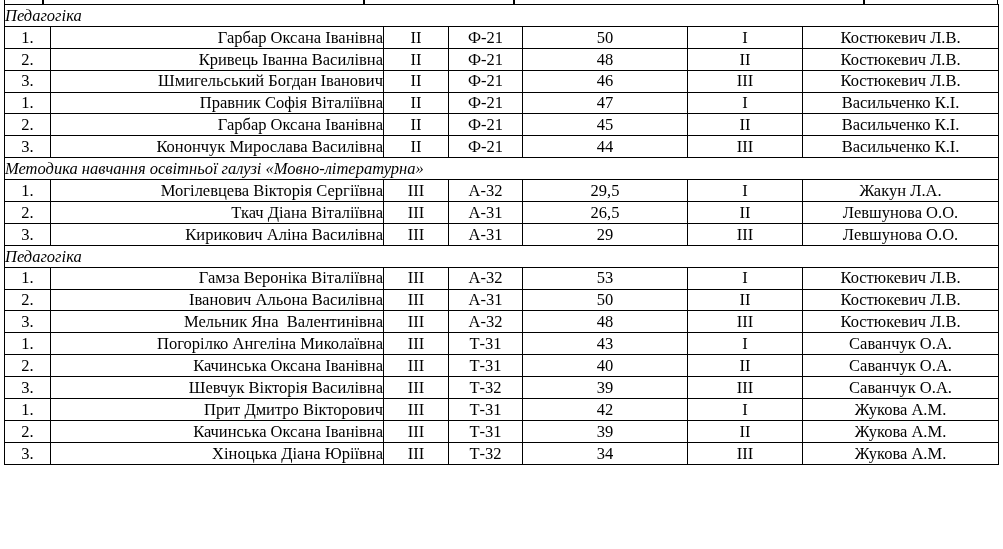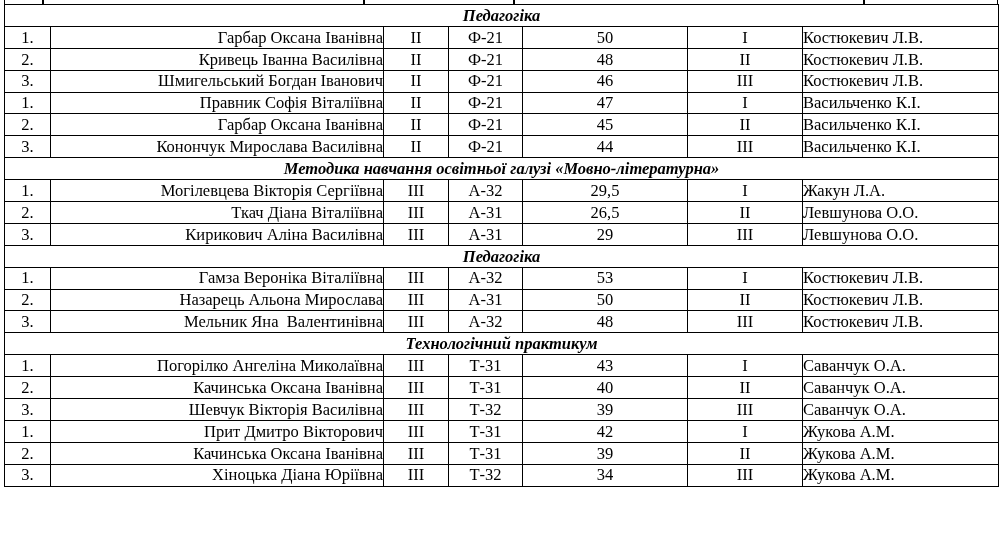--- a/index.html
+++ b/index.html
@@ -46,25 +46,24 @@
     border: 1.5px solid #000;
     height: 20.9px;
     padding: 0;
     font-size: 16.5px;
     line-height: 1.05;
     vertical-align: middle;
     overflow: hidden;
   }
   td.c0, td.c2, td.c3, td.c4, td.c5 { text-align: center; }
   td.c1 { text-align: right; padding-left: 7px; white-space: pre; }
-  td.c6 { text-align: left; padding-left: 9px; white-space: pre; }
+  td.c6 { text-align: center; padding-left: 9px; white-space: pre; }
   tr.section-header td {
-    font-weight: bold;
+    font-weight: normal;
     font-style: italic;
-    text-align: center;
   }
   tr.section-header.upright td { font-style: normal; }
   .u { text-decoration: underline; }
 </style>
 </head>
 <body>
 
 <div class="page">
 
   <div class="partial-row">
@@ -179,39 +178,36 @@
           <td class="c0">1.</td>
           <td class="c1">Гамза Вероніка Віталіївна</td>
           <td class="c2">ІІІ</td>
           <td class="c3">А-32</td>
           <td class="c4">53</td>
           <td class="c5">І</td>
           <td class="c6">Костюкевич Л.В.</td>
         </tr>
         <tr>
           <td class="c0">2.</td>
-          <td class="c1">Назарець Альона Мирослава</td>
+          <td class="c1">Іванович Альона Василівна</td>
           <td class="c2">ІІІ</td>
           <td class="c3">А-31</td>
           <td class="c4">50</td>
           <td class="c5">ІІ</td>
           <td class="c6">Костюкевич Л.В.</td>
         </tr>
         <tr>
           <td class="c0">3.</td>
           <td class="c1">Мельник Яна  Валентинівна</td>
           <td class="c2">ІІІ</td>
           <td class="c3">А-32</td>
           <td class="c4">48</td>
           <td class="c5">ІІІ</td>
           <td class="c6">Костюкевич Л.В.</td>
         </tr>
-        <tr class="section-header">
-          <td colspan="7"><span>Технологічний практикум</span></td>
-        </tr>
         <tr>
           <td class="c0">1.</td>
           <td class="c1">Погорілко Ангеліна Миколаївна</td>
           <td class="c2">ІІІ</td>
           <td class="c3">Т-31</td>
           <td class="c4">43</td>
           <td class="c5">І</td>
           <td class="c6">Саванчук О.А.</td>
         </tr>
         <tr>

